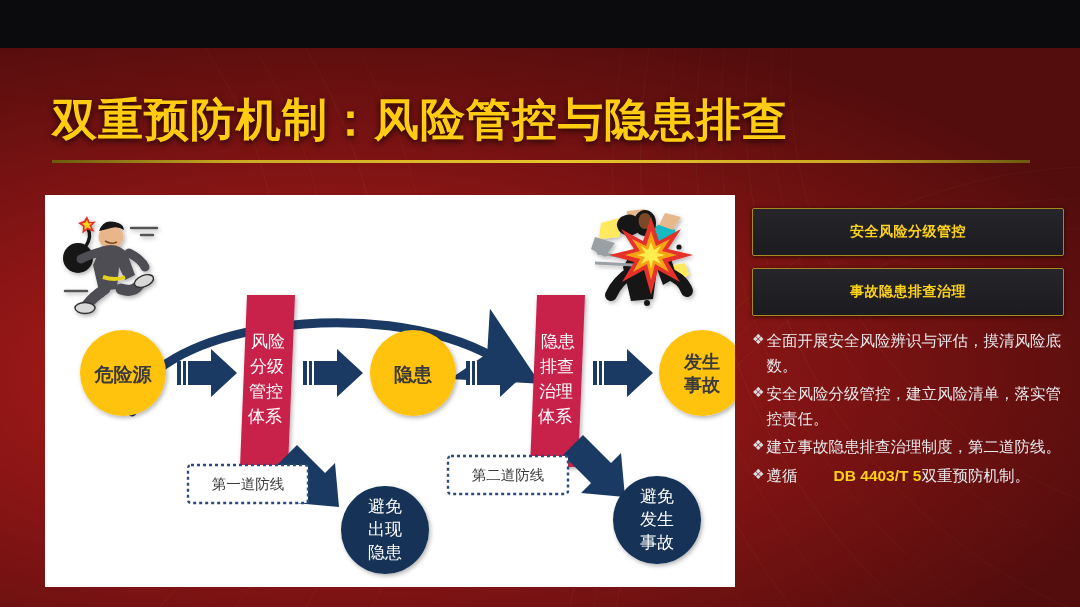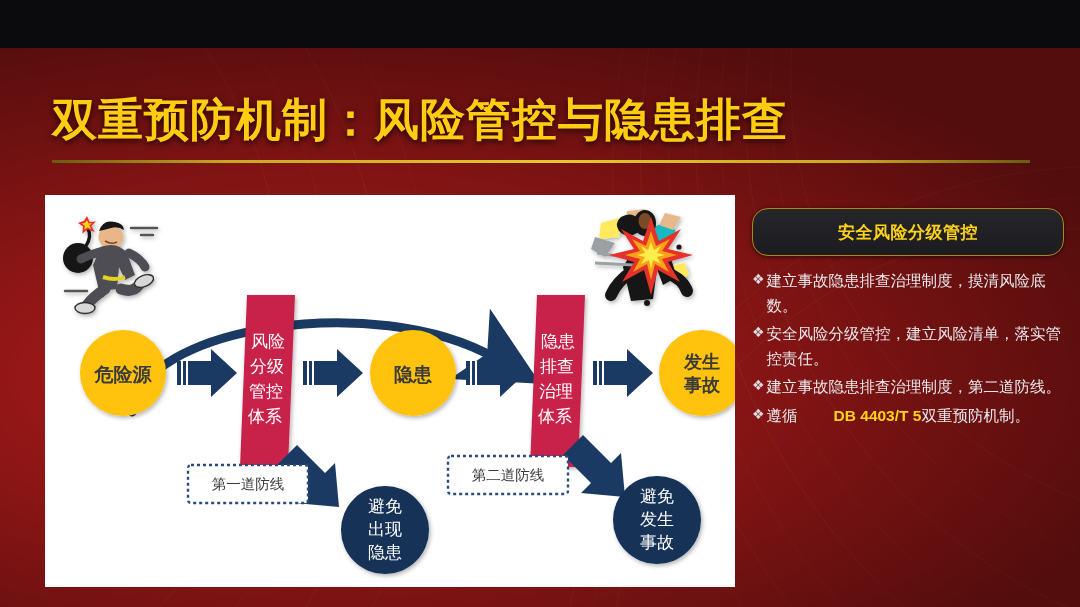--- a/index.html
+++ b/index.html
@@ -26,24 +26,24 @@
   #bottom-rule{position:absolute;left:70px;top:567px;width:950px;height:3px;
       background:linear-gradient(90deg,rgba(120,100,20,.15) 0%,#c8a522 25%,#ffe14d 50%,#c8a522 75%,rgba(120,100,20,.15) 100%);}
 
   
   #diagram{position:absolute;left:45px;top:147px;width:690px;height:392px;
            background:#fff;overflow:hidden;}
   #diagram svg{display:block;}
 
   
   #right{position:absolute;left:752px;top:160px;width:312px;}
-  .pill{height:46px;border:1px solid #a8891f;border-radius:16px;
+  .pill{height:46px;border:1px solid #a8891f;border-radius:2px;
         background:linear-gradient(180deg,#26262a 0%,#1c1c20 100%);
         display:flex;align-items:center;justify-content:center;
-        color:#FFD21A;font-size:17px;font-weight:bold;letter-spacing:.5px;
+        color:#FFD21A;font-size:14px;font-weight:bold;letter-spacing:.5px;
         margin-bottom:12px;box-shadow:0 1px 4px rgba(0,0,0,.6);font-family:Liberation Serif, serif;}
   #measures-title{color:#ffffff;font-size:19px;font-weight:bold;margin:4px 0 6px 2px;}
   .bullet{display:flex;align-items:flex-start;color:#e9e9ec;font-size:15.5px;
           line-height:1.62;margin-bottom:3px;}
   .bullet .dia{color:#dcdce0;font-size:14px;margin-right:2px;line-height:1.62;flex:0 0 auto;}
   .bullet .btxt{flex:1 1 auto;}
   .hl{color:#FFD21A;font-weight:bold;padding-left:36px;}
 </style>
 </head>
 <body>
@@ -241,25 +241,26 @@
         <circle cx="612" cy="325" r="44" fill="#123257" filter="url(#sh)"></circle>
         <text x="612" y="307" text-anchor="middle" font-family="'Liberation Sans',sans-serif" font-size="17" fill="#fff">避免</text>
         <text x="612" y="330" text-anchor="middle" font-family="'Liberation Sans',sans-serif" font-size="17" fill="#fff">发生</text>
         <text x="612" y="353" text-anchor="middle" font-family="'Liberation Sans',sans-serif" font-size="17" fill="#fff">事故</text>
       </g>
     </svg>
   </div>
 
   <div id="right">
     <div class="pill">安全风险分级管控</div>
-
-
-    <div class="bullet">
-      <span class="dia">❖</span>
-      <span class="btxt">建立事故隐患排查治理制度，摸清风险底数。</span>
+    <div class="pill">事故隐患排查治理</div>
+
+
+    <div class="bullet">
+      <span class="dia">❖</span>
+      <span class="btxt">全面开展安全风险辨识与评估，摸清风险底数。</span>
     </div>
     <div class="bullet">
       <span class="dia">❖</span>
       <span class="btxt">安全风险分级管控，建立风险清单，落实管控责任。</span>
     </div>
     <div class="bullet">
       <span class="dia">❖</span>
       <span class="btxt">建立事故隐患排查治理制度，第二道防线。</span>
     </div>
     <div class="bullet">

